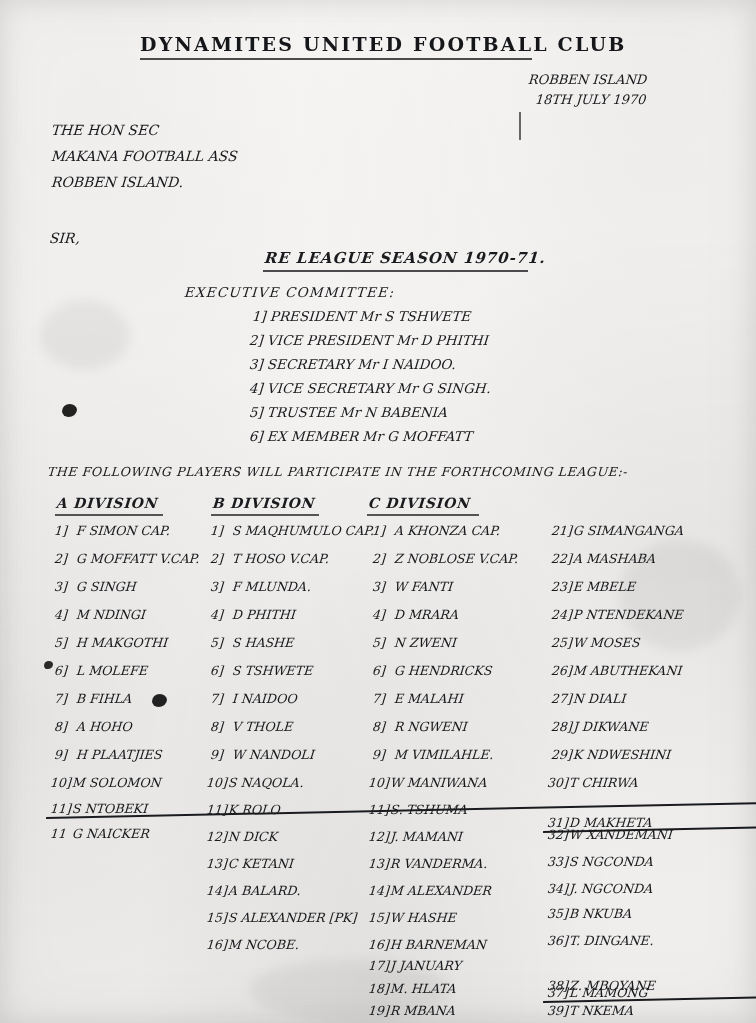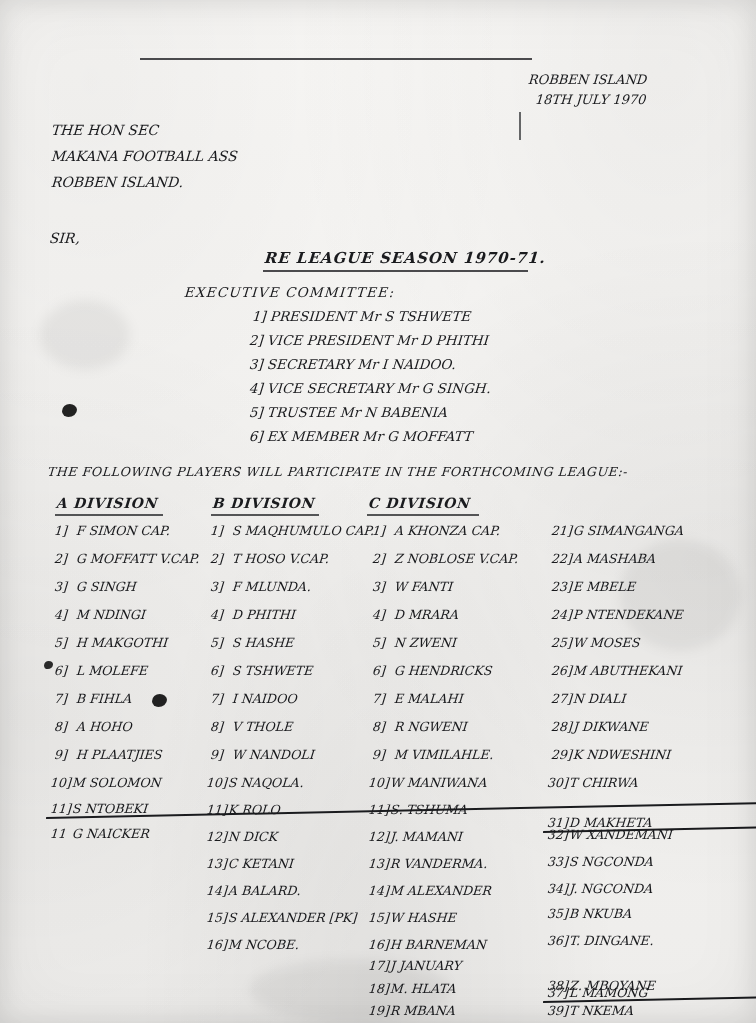--- a/index.html
+++ b/index.html
@@ -126,20 +126,21 @@
 </head>
 <body>
 
 <div class="page">
   <div class="paper"></div>
 
   <div class="smudge" style="left:40px;  top:300px; width:90px;  height:70px;"></div>
   <div class="smudge" style="left:620px; top:540px; width:120px; height:110px;"></div>
   <div class="smudge" style="left:250px; top:960px; width:200px; height:60px;"></div>
 
+  <div class="abs hand title" style="left:140px; top:33px;">DYNAMITES UNITED FOOTBALL CLUB</div>
   <div class="title-underline" style="left:140px; top:58px; width:392px;"></div>
 
   <div class="abs hw sub" style="left:529px; top:72px;">ROBBEN ISLAND</div>
   <div class="abs hw sub" style="left:536px; top:92px;">18TH JULY 1970</div>
 
   <div class="stray-mark" style="left:519px; top:112px; width:2px; height:28px;"></div>
 
   <div class="abs hw addr" style="left:52px; top:122px;">THE HON SEC</div>
   <div class="abs hw addr" style="left:52px; top:148px;">MAKANA FOOTBALL ASS</div>
   <div class="abs hw addr" style="left:52px; top:174px;">ROBBEN ISLAND.</div>

